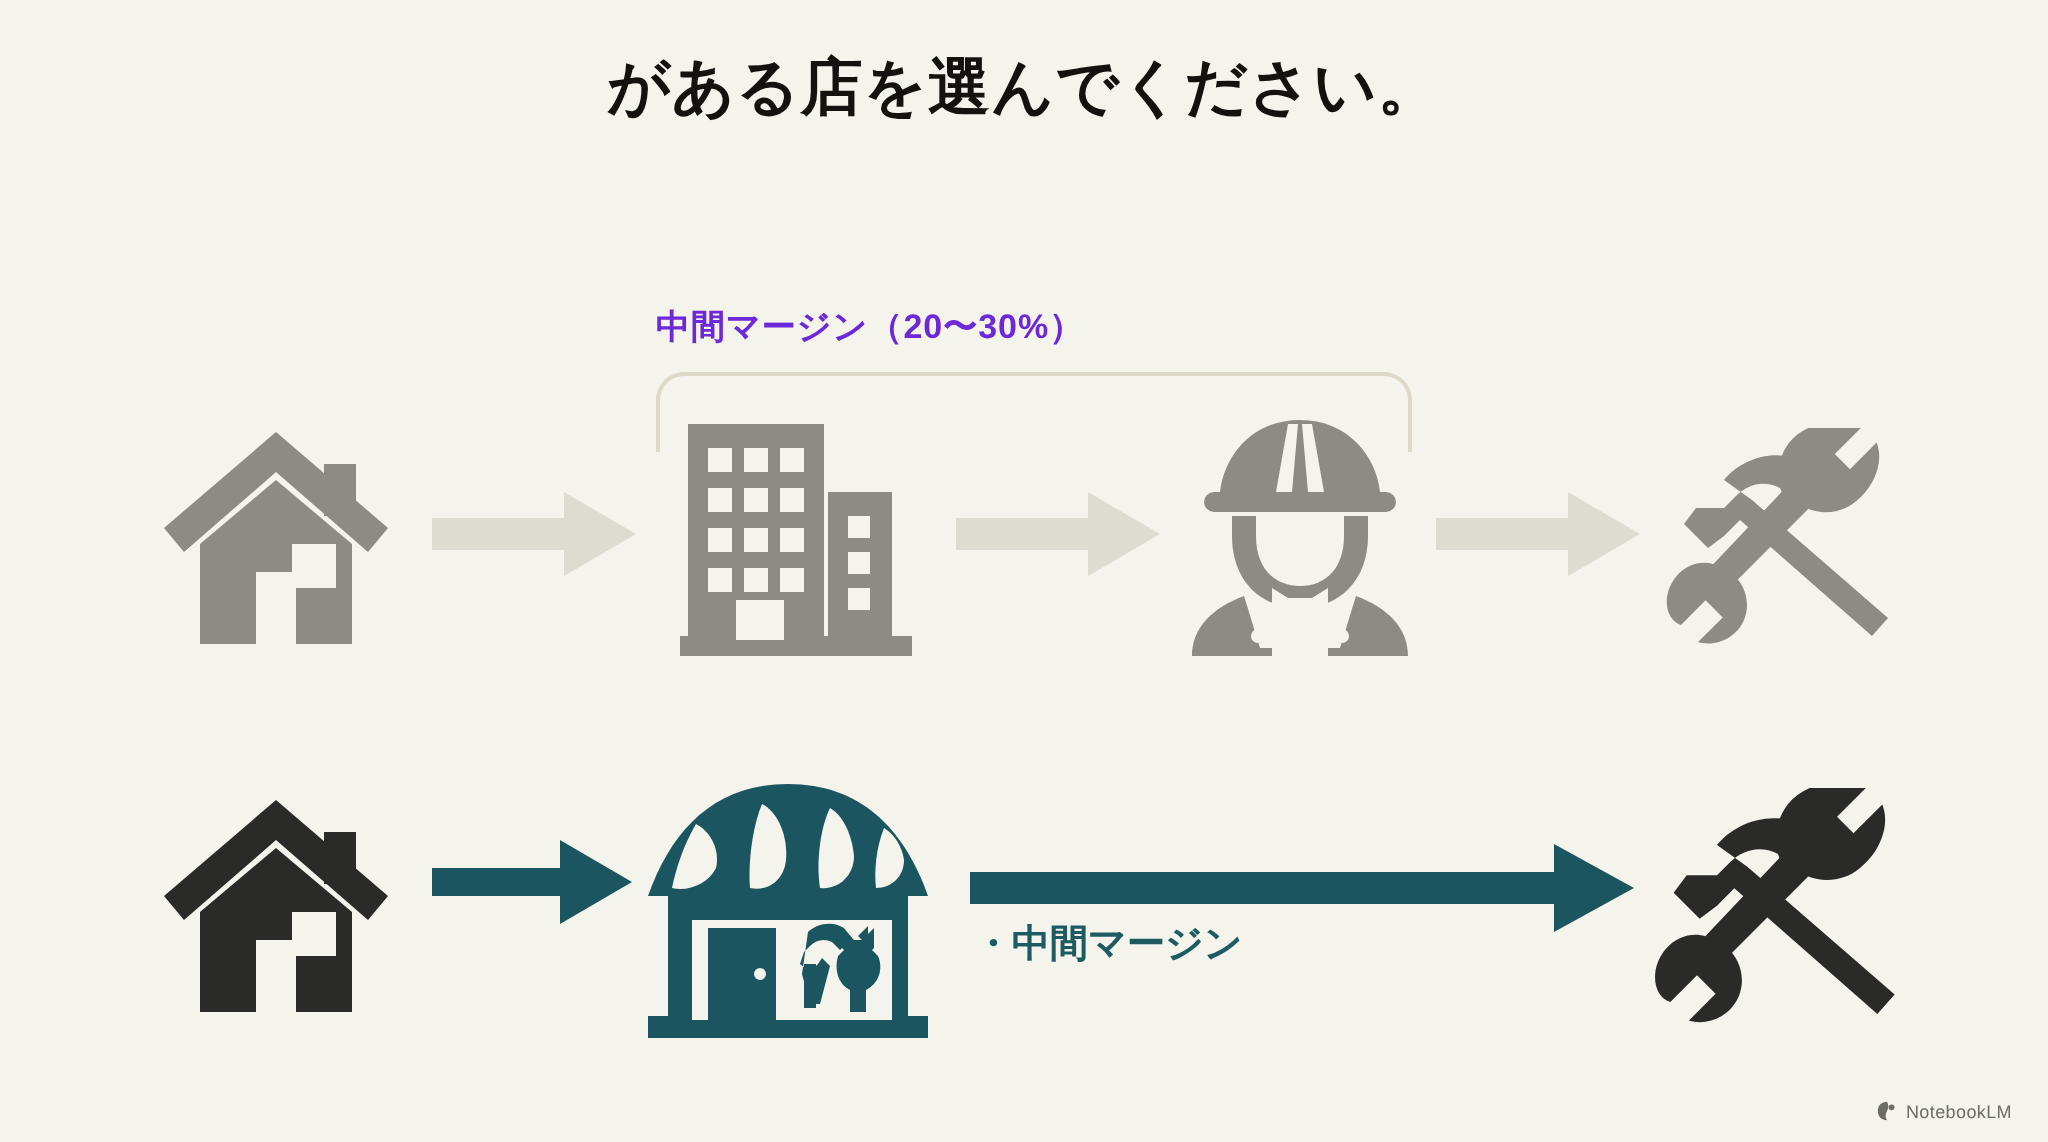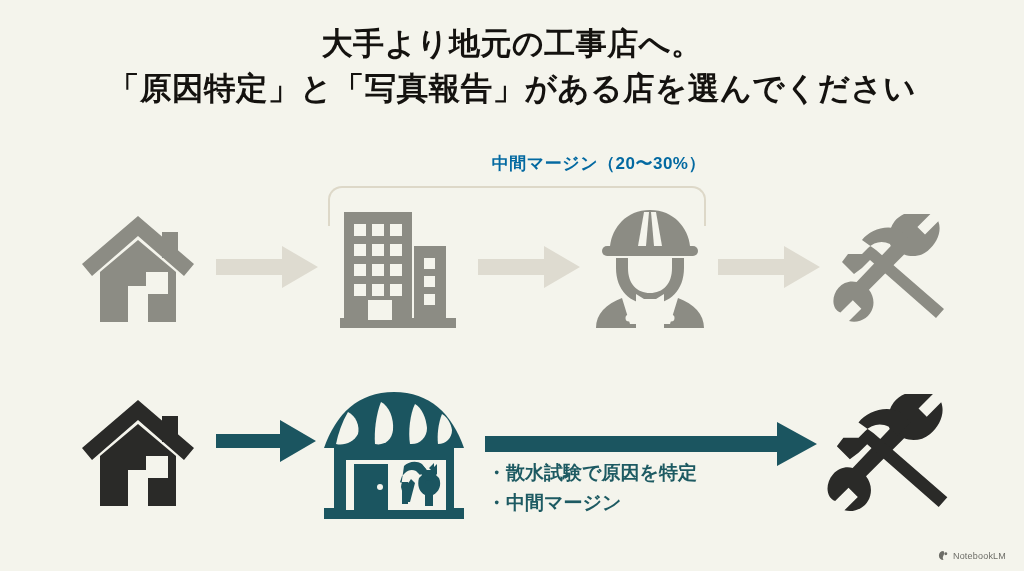--- a/index.html
+++ b/index.html
@@ -41,22 +41,22 @@
   .title-line.l2 {
     font-size: 31.5px;
   }
 
   
   .margin-label {
     position: absolute;
     left: 328px;
     top: 152px;
     width: 378px;
-    text-align: right;
-    color: #0369a1;
+    text-align: left;
+    color: #6d28d9;
     font-size: 17px;
     font-weight: bold;
     letter-spacing: 0.5px;
     white-space: nowrap;
   }
   .bracket {
     position: absolute;
     left: 328px;
     top: 186px;
     width: 378px;
@@ -116,22 +116,21 @@
   .watermark svg { display: block; }
 
   svg { display: block; }
 </style>
 </head>
 <body>
 
 <div id="slide">
 
   <div class="title-block">
-    <div class="title-line l1">大手より地元の工事店へ。</div>
-    <div class="title-line l2">「原因特定」と「写真報告」がある店を選んでください</div>
+    <div class="title-line l1">がある店を選んでください。</div>
   </div>
 
   <div class="margin-label">中間マージン（20〜30%）</div>
   <div class="bracket"></div>
 
   <div class="row row-top">
 
     <div class="icon-slot" style="left:78px; top:18px;">
       <svg width="120" height="112" viewBox="0 0 120 112">
         <g fill="#8c8c84">
@@ -281,21 +280,20 @@
       <svg width="130" height="122" viewBox="0 0 120 112">
         <g fill="#2a2a28">
           <path d="M114,14 L100,28 L92,20 L106,6 C92,0 76,4 68,14 C62,22 61,32 64,40 L28,78 C22,76 14,78 9,84 C1,93 2,107 11,110 L24,97 L33,106 L20,119 C30,122 42,116 45,105 C47,98 45,91 41,86 L78,49 C86,52 96,51 103,45 C113,37 118,24 114,14 Z" transform="translate(-2,-6) scale(0.95)"></path>
           <path d="M30,26 C38,16 54,10 68,16 L78,26 L66,38 L58,30 C50,26 42,28 36,34 L30,40 L16,40 L10,48 L22,60 L30,54 L38,46 L104,104 L112,95 L44,36 Z"></path>
         </g>
       </svg>
     </div>
   </div>
 
   <div class="bullets">
-    <div>・散水試験で原因を特定</div>
     <div>・中間マージン</div>
   </div>
 
   <div class="watermark">
     <span>
       <svg width="11" height="11" viewBox="0 0 12 12">
         <path d="M6,1 C3,1 1,3 1,6 C1,9 3,11 6,11 C5,9 5,8 6,6 C7,4 7,3 6,1 Z" fill="#6d6d67"></path>
         <circle cx="8.5" cy="4" r="1.6" fill="#6d6d67"></circle>
       </svg>
     </span>

